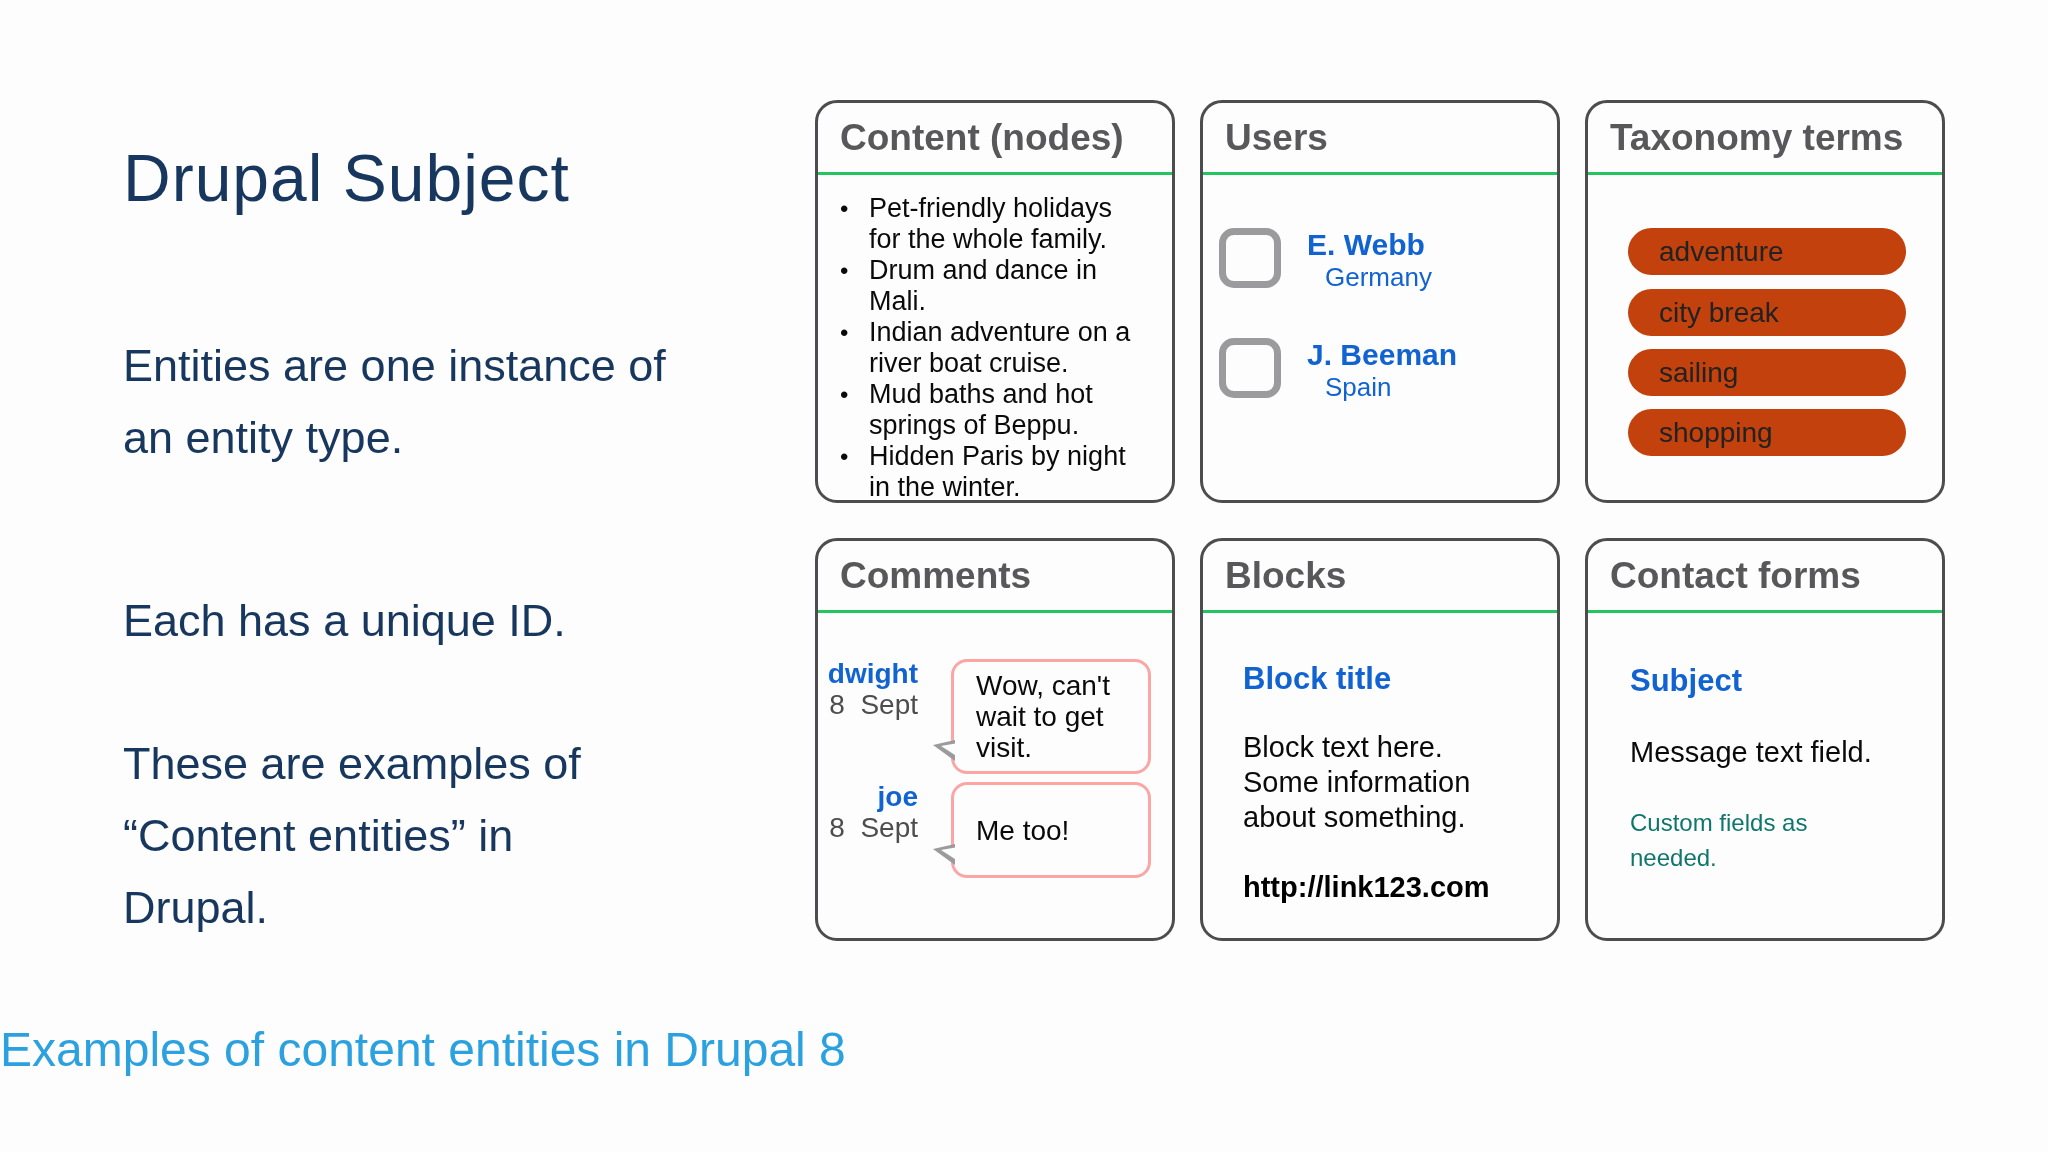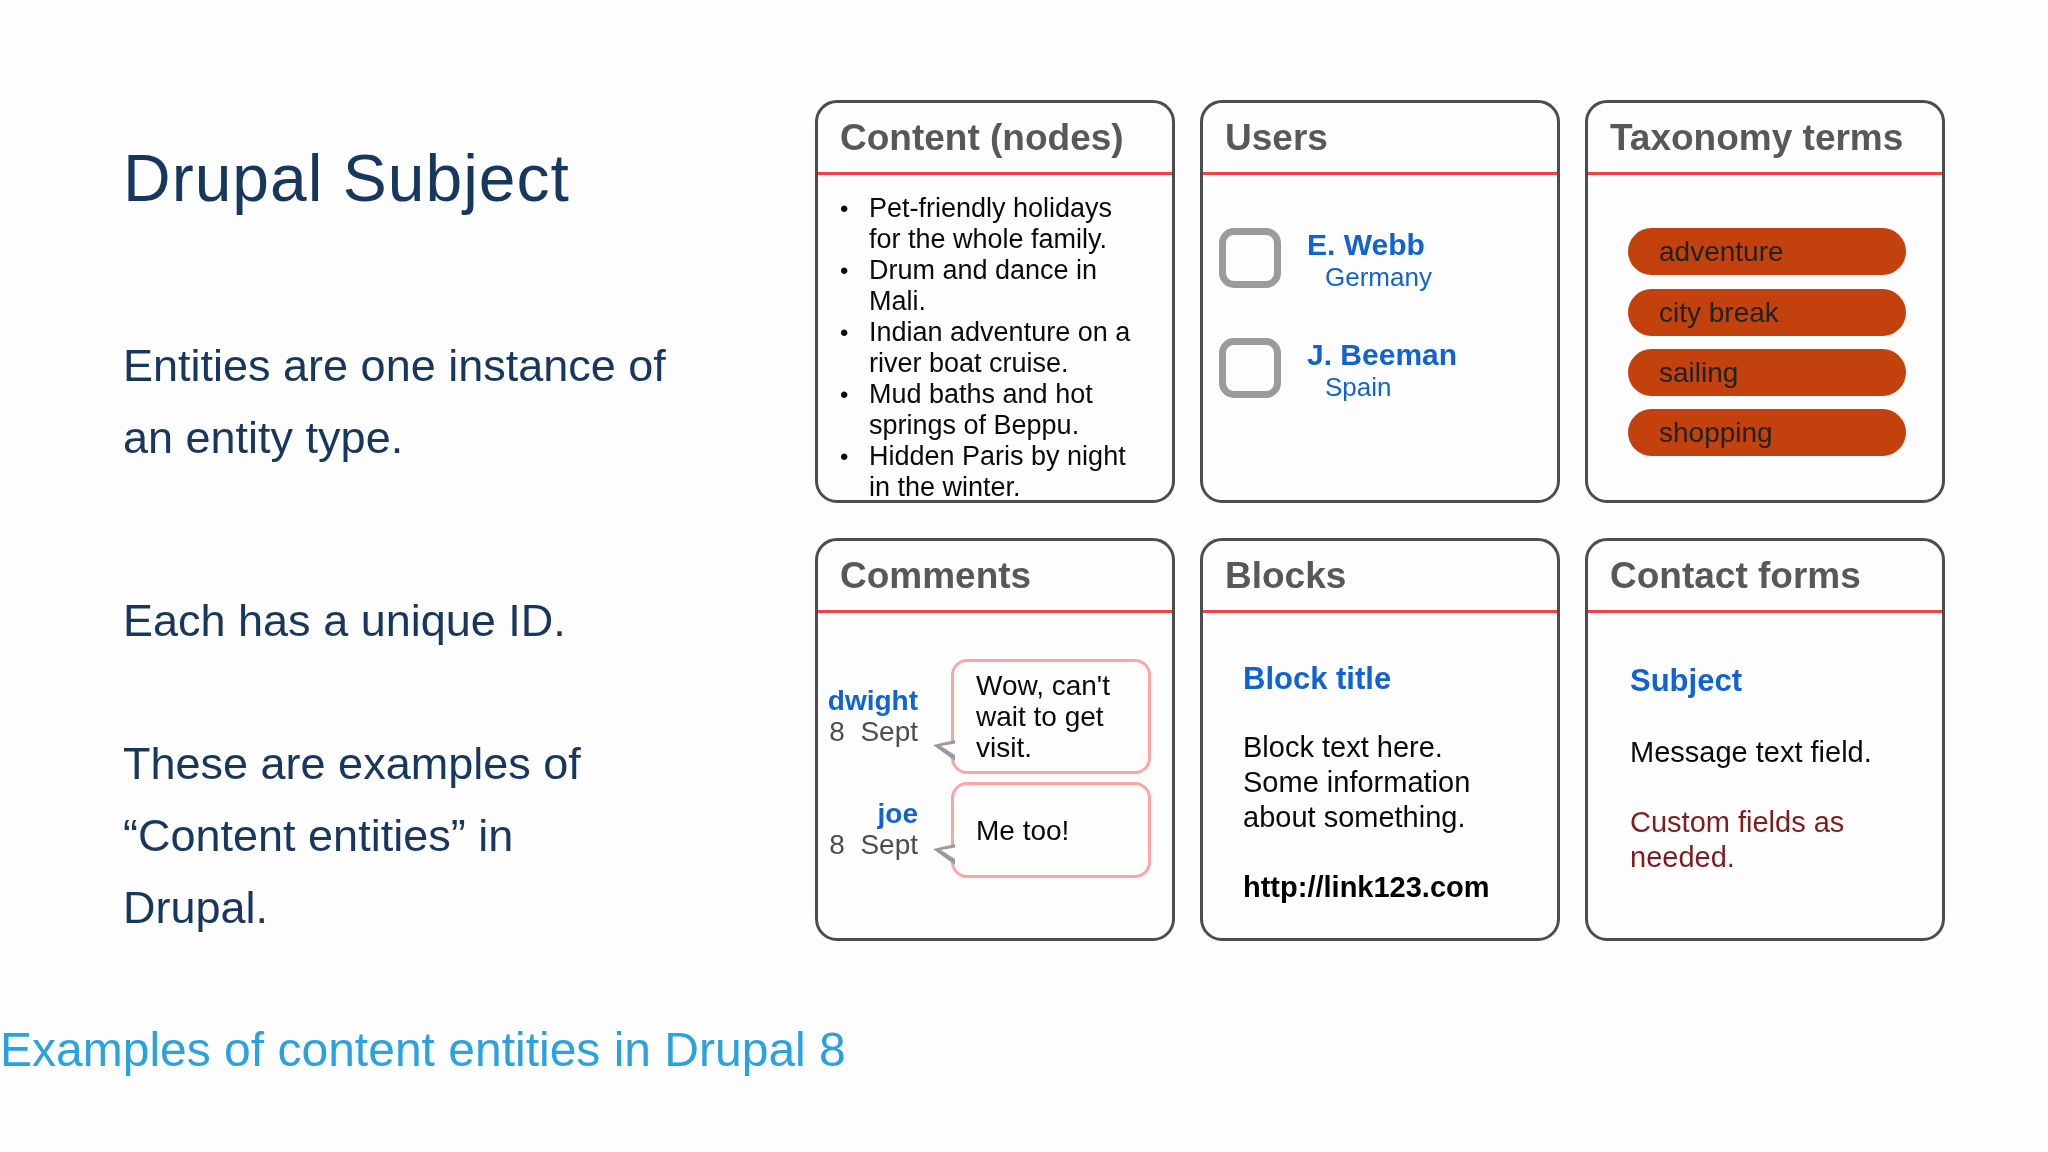--- a/index.html
+++ b/index.html
@@ -34,21 +34,21 @@
     box-sizing:border-box;
   }
   .card.c1{left:815px;top:100px;}
   .card.c2{left:1200px;top:100px;}
   .card.c3{left:1585px;top:100px;}
   .card.c4{left:815px;top:538px;}
   .card.c5{left:1200px;top:538px;}
   .card.c6{left:1585px;top:538px;}
   .card-header{
     height:69px;
-    border-bottom:3px solid #ef4444;
+    border-bottom:3px solid #22c55e;
     display:flex;align-items:center;
     padding:0 0 0 22px;
   }
   .card-header .hdr{
     font-size:37px;font-weight:700;color:#58585a;
     white-space:nowrap;
   }
   .card-body{position:relative;height:328px;}
   
   .bullet-list{margin:18px 0 0 0;padding:0;list-style:none;}
@@ -86,21 +86,21 @@
     padding-left:31px;box-sizing:border-box;
     font-size:28px;color:#222;
   }
   .pill.t1{top:53px;}
   .pill.t2{top:114px;}
   .pill.t3{top:174px;}
   .pill.t4{top:234px;}
   
   .comment-row{
     position:absolute;left:0px;
-    display:flex;align-items:center;
+    display:flex;
   }
   .comment-row.m1{top:46px;}
   .comment-row.m2{top:169px;}
   .comment-meta{
     width:100px;flex:0 0 100px;
     text-align:right;
   }
   .comment-author{font-size:28px;font-weight:700;color:#1163d2;line-height:30px;}
   .comment-date{font-size:28px;font-weight:400;color:#4d4d4d;line-height:32px;white-space:pre;}
   .bubble{
@@ -141,21 +141,21 @@
   .subject-label{
     position:absolute;left:42px;top:50px;
     font-size:31px;font-weight:700;color:#1163d2;
   }
   .contact-line1{
     position:absolute;left:42px;top:122px;
     width:290px;font-size:29px;line-height:35px;color:#0a0a0a;
   }
   .contact-line2{
     position:absolute;left:42px;top:192px;
-    width:255px;font-size:29px;line-height:35px;color:#7f1d1d;
+    width:255px;font-size:24px;line-height:35px;color:#0f766e;
   }
   
   .caption{
     position:absolute;left:0;top:1022px;width:2048px;
     font-size:48px;color:#2ba2df;font-weight:400;
   }
 </style>
 </head>
 <body>
 

